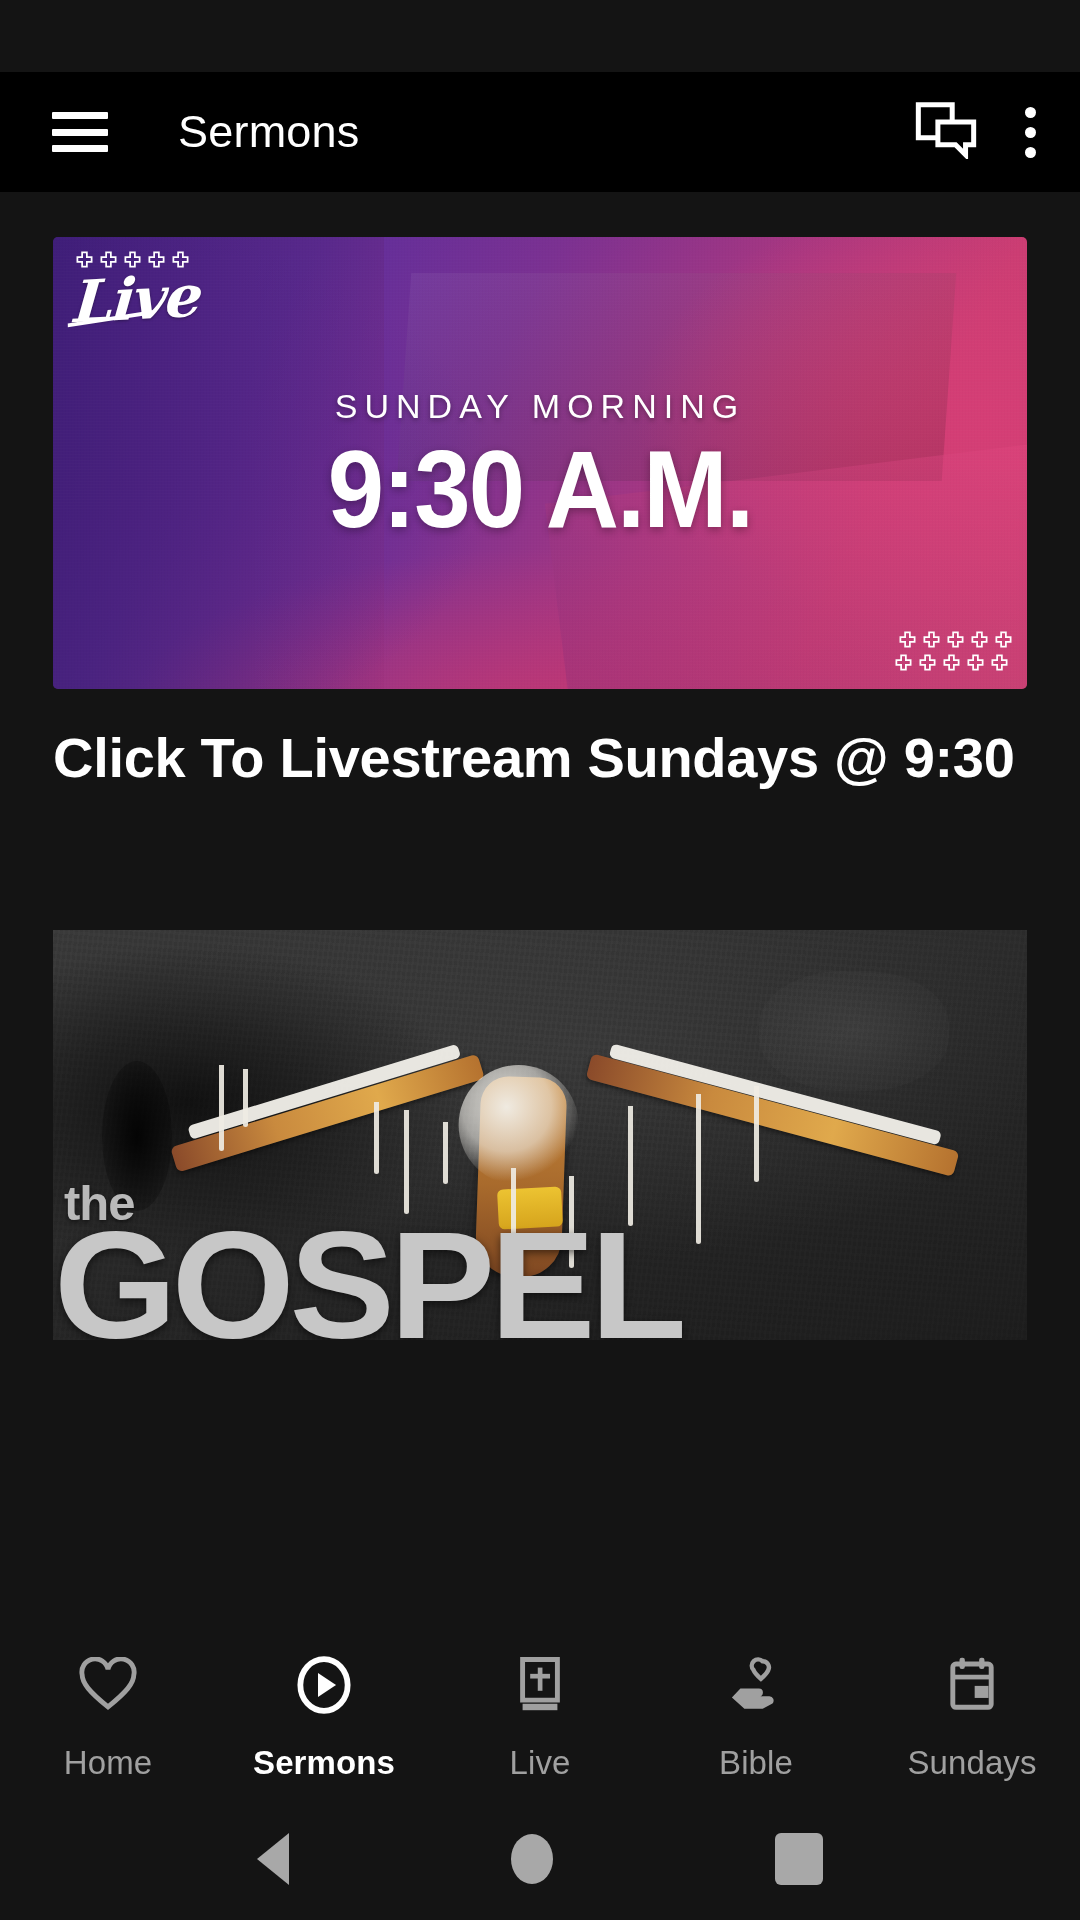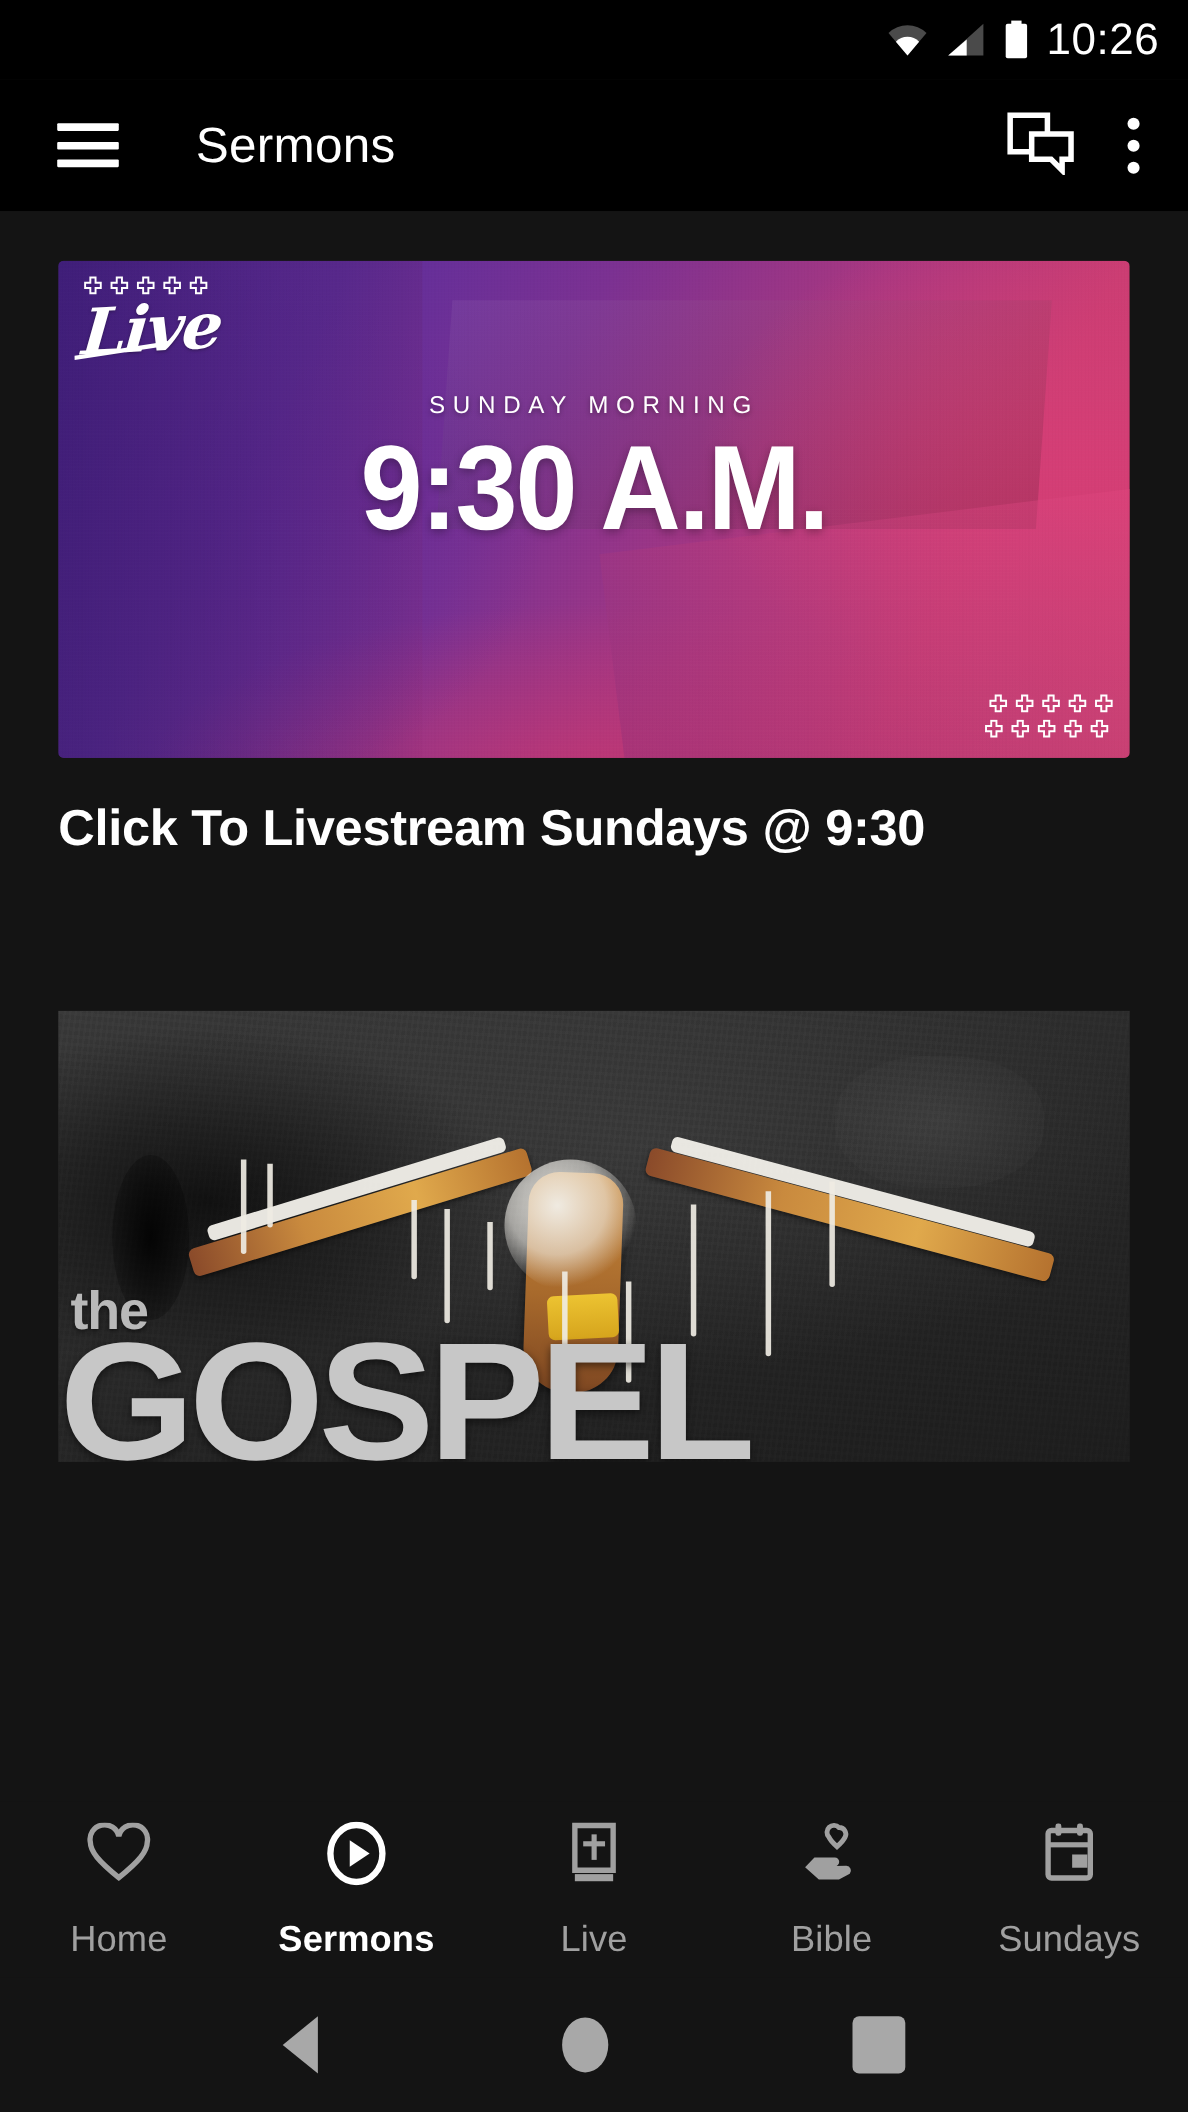--- a/index.html
+++ b/index.html
@@ -86,38 +86,39 @@
     text-shadow:0 1px 3px rgba(0,0,0,0.35);
   }
   .live-script::after {
     content:""; display:block; width:84px; height:4px; background:#fff;
     transform:rotate(-6deg) translate(-4px,-12px);
   }
   .banner-center {
     position:absolute; left:0; right:0; top:118px; text-align:center; padding:0 16px;
   }
   .bc-kicker {
-    color:#fff; font-size:22px; letter-spacing:7px; font-weight:400;
+    color:#fff; font-size:34px; letter-spacing:7px; font-weight:400;
     text-shadow:0 2px 5px rgba(0,0,0,0.35);
+    margin-top:32px;
   }
   .bc-time {
     color:#fff; font-size:109px; font-weight:700; letter-spacing:-2px;
     line-height:1.06; margin-top:6px; font-family:"Liberation Sans", sans-serif;
     transform:scaleX(0.93); text-shadow:0 3px 9px rgba(0,0,0,0.3);
   }
   .bc-sub {
     color:#fff; font-size:27px; letter-spacing:4.2px; margin-top:8px; font-weight:400;
     text-shadow:0 2px 5px rgba(0,0,0,0.35);
   }
   .corner-crosses { position:absolute; right:14px; bottom:12px; }
   .corner-crosses .cross-row { justify-content:flex-end; margin-bottom:4px; }
   .corner-crosses .cross-row:last-child { transform:translateX(-4px); }
 
   .banner-caption {
-    color:#fff; font-size:46px; font-weight:700; margin:38px 53px 0 53px;
+    color:#fff; font-size:56px; font-weight:700; margin:38px 53px 0 53px;
     letter-spacing:-0.3px; line-height:1.12;
   }
 
   
   .gospel {
     position:relative; margin:140px 53px 0 53px; height:410px; overflow:hidden;
     background:
       radial-gradient(ellipse 40% 55% at 14% 42%, rgba(0,0,0,0.65) 0%, rgba(0,0,0,0) 70%),
       radial-gradient(ellipse 65% 70% at 55% 30%, rgba(90,90,90,0.30) 0%, rgba(0,0,0,0) 72%),
       linear-gradient(165deg, #3a3a3a 0%, #2e2e2e 35%, #262626 62%, #1d1d1d 100%);
@@ -205,41 +206,20 @@
     border-right:32px solid #a8a8a8;
   }
   .sys-home { width:42px; height:50px; border-radius:50%; background:#a8a8a8; }
   .sys-recent { width:48px; height:52px; border-radius:6px; background:#a8a8a8; }
 </style>
 </head>
 <body>
 
 <div class="phone">
 
-  <div class="statusbar">
-    <span class="sb-icon">
-      <svg width="40" height="32" viewBox="0 0 24 20">
-        <path d="M12 19 L1.2 6.2 A15.5 15.5 0 0 1 22.8 6.2 Z" fill="#4a4a4a"></path>
-        <path d="M12 19 L5.4 11.2 A9 9 0 0 1 18.6 11.2 Z" fill="#ffffff"></path>
-      </svg>
-    </span>
-    <span class="sb-icon">
-      <svg width="38" height="32" viewBox="0 0 22 20">
-        <path d="M21 1 L21 19 L1 19 Z" fill="#4a4a4a"></path>
-        <path d="M11.5 10 L11.5 19 L1 19 Z" fill="#ffffff"></path>
-      </svg>
-    </span>
-    <span class="sb-icon">
-      <svg width="26" height="36" viewBox="0 0 14 20">
-        <rect x="4.4" y="0.4" width="5.2" height="2" fill="#ffffff"></rect>
-        <rect x="1.6" y="2" width="10.8" height="17.4" rx="1" fill="#ffffff"></rect>
-      </svg>
-    </span>
-    <span class="sb-time">10:26</span>
-  </div>
 
   <div class="appbar">
     <div class="hamburger">
       <span></span>
         <span></span>
         <span></span>
     </div>
     <div class="appbar-title">Sermons</div>
     <div class="appbar-actions">
       <span>

